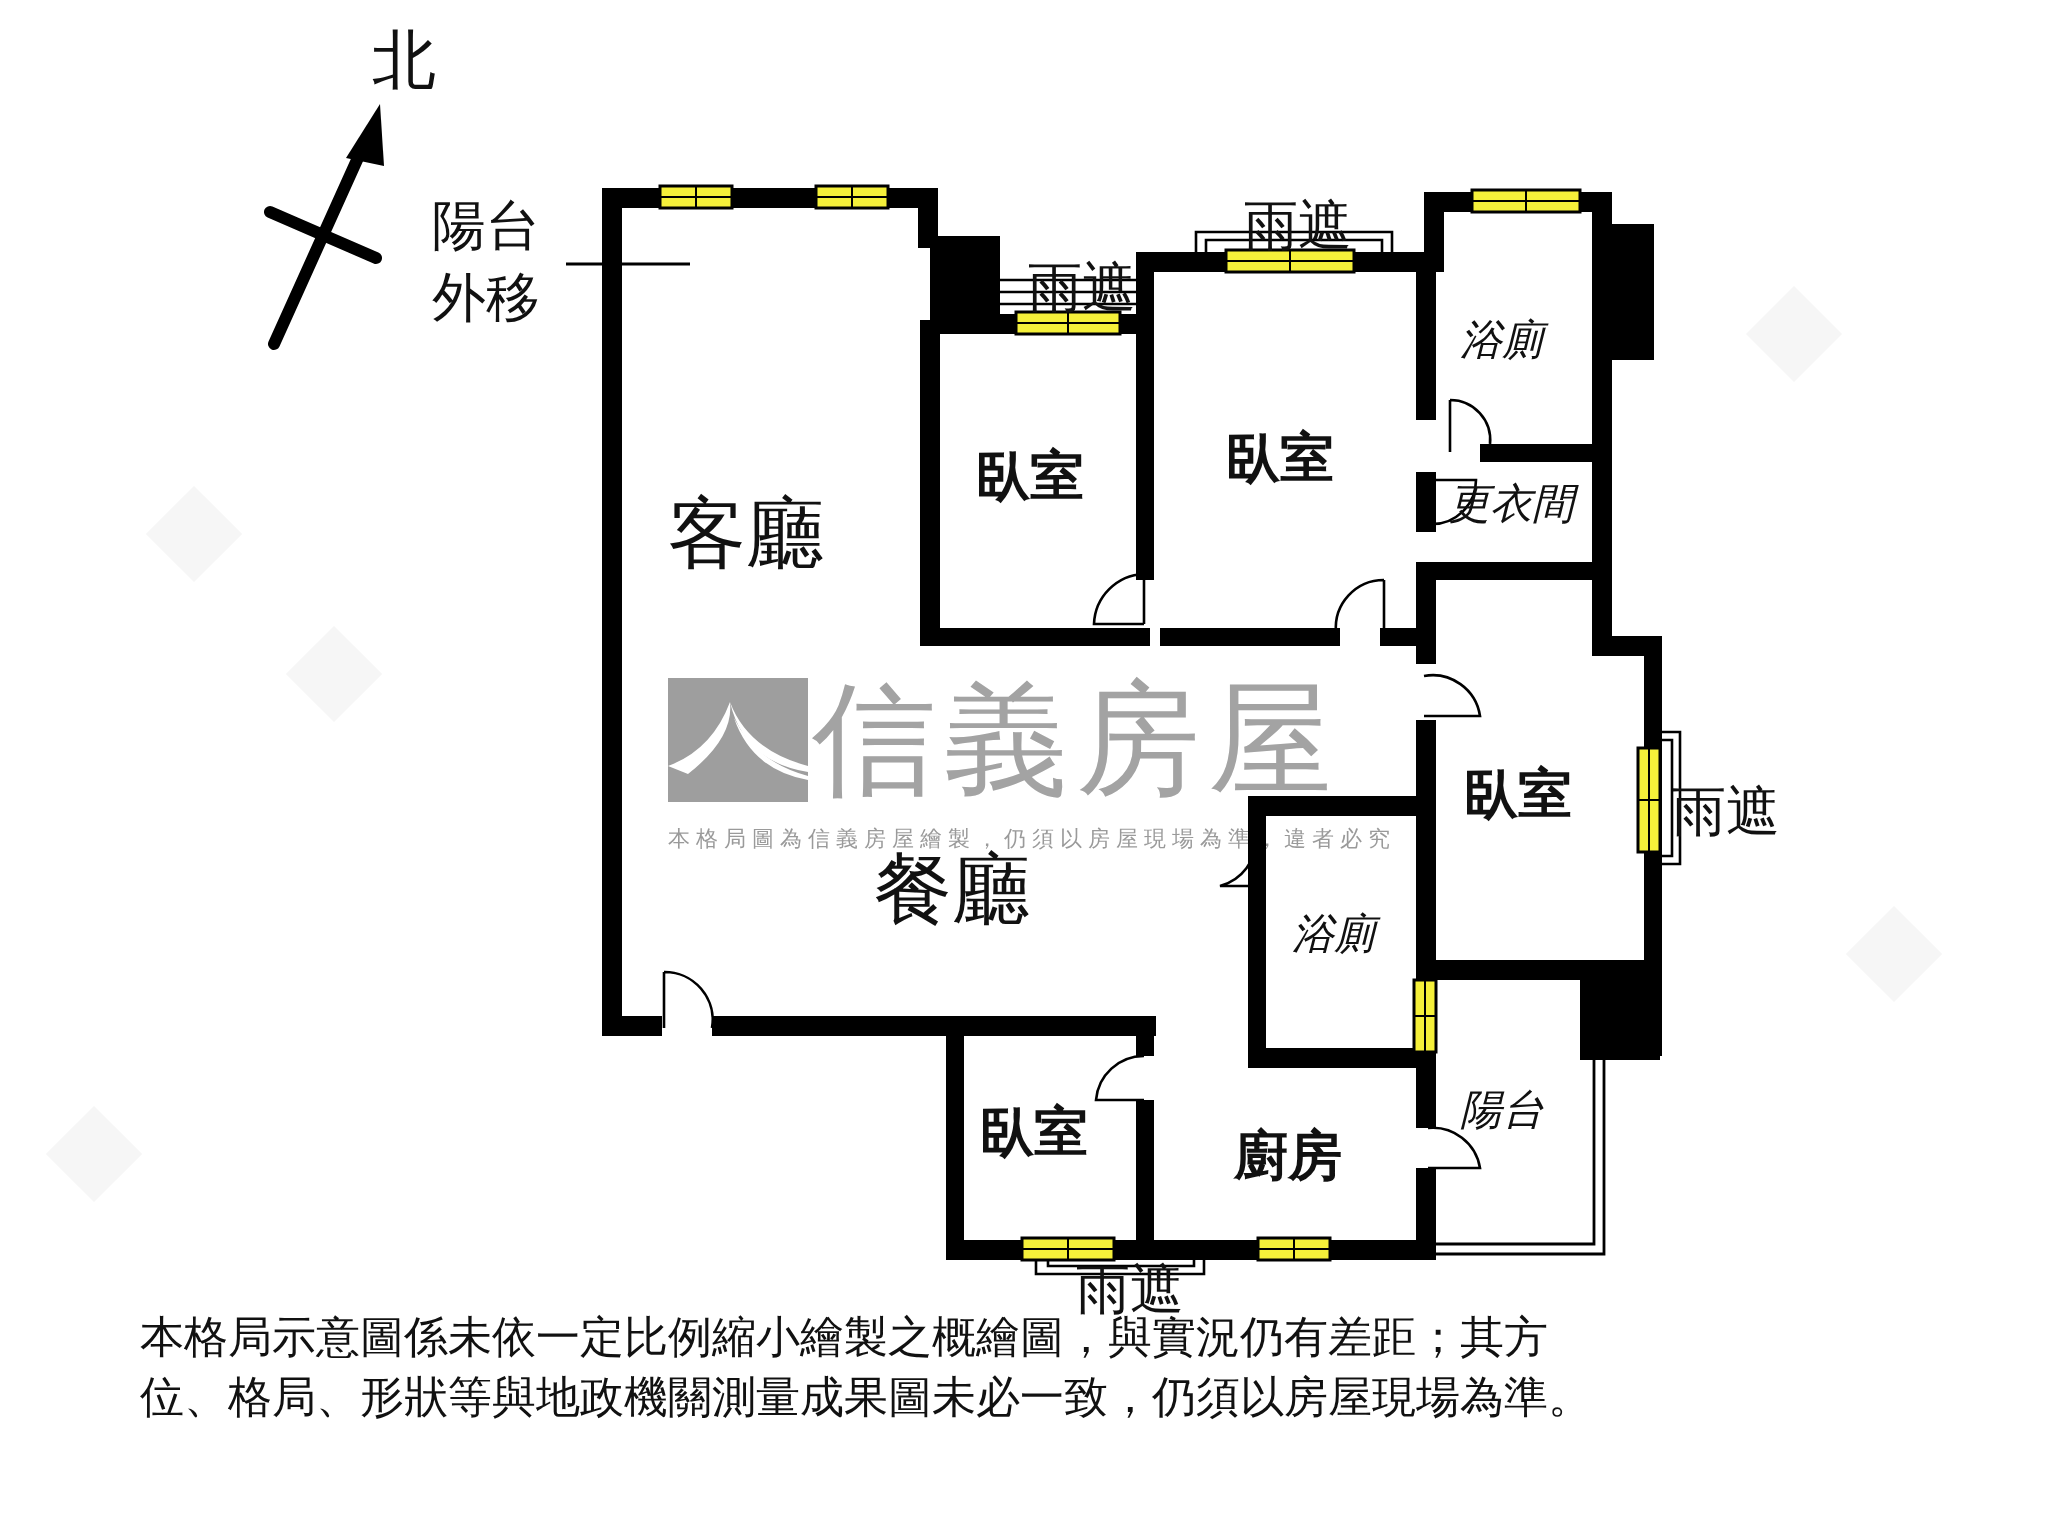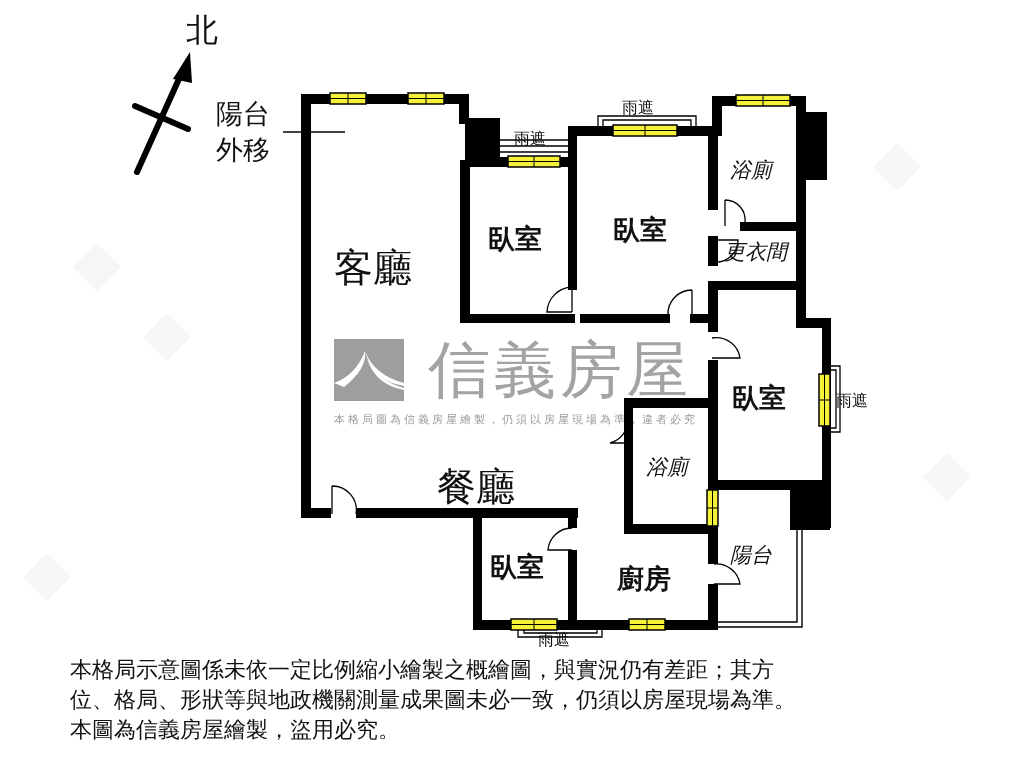--- a/index.html
+++ b/index.html
@@ -2,26 +2,26 @@
 <html><head>
 <meta charset="utf-8">
 <style>
   html, body { margin:0; padding:0; background:#ffffff; }
   body { width:1024px; height:768px; position:relative; overflow:hidden; font-family:"DejaVu Sans", sans-serif; }
   #plan { position:absolute; left:0; top:0; width:1024px; height:768px; }
   .lbl { position:absolute; color:#111; font-family:"DejaVu Sans", sans-serif; white-space:nowrap; line-height:1; }
   .room-lg { font-size:39px; }
   .room-md { font-size:27px;font-weight:bold; }
   .room-sm { font-size:21px;font-style:italic; }
-  .awn { font-size:16px; }
+  .awn { font-size:27px; }
   .north { font-size:32px; font-family:"DejaVu Serif", serif; }
   .note-side { font-size:27px; line-height:36px; }
   .brand { position:absolute; left:334px; top:339px; display:flex; align-items:center; }
   .brand-logo { width:70px; height:62px; background:#9e9e9e; position:relative; overflow:hidden; }
-  .brand-name { font-size:62px; color:#a3a3a3; margin-left:24px; letter-spacing:4px; line-height:62px; }
+  .brand-name { font-size:62px; color:#a3a3a3; margin-left:2px; letter-spacing:4px; line-height:62px; }
   .brand-sub { position:absolute; left:334px; top:412px; font-size:11px; color:#9a9a9a; letter-spacing:3px; }
   .disclaimer { position:absolute; left:70px; top:655px; width:900px; font-size:22px; line-height:30px; color:#111; }
   .disclaimer div { white-space:nowrap; }
   .wm { position:absolute; width:34px; height:34px; background:#f6f6f6; transform:rotate(45deg); }
 </style>
 </head>
 <body>
 
 <div class="wm" style="left:80px;top:250px;"></div>
 <div class="wm" style="left:150px;top:320px;"></div>
@@ -191,33 +191,32 @@
   </g>
 </svg>
 
 <div class="lbl north" style="left:186px;top:14px;">北</div>
 <div class="lbl note-side" style="left:216px;top:96px;">
   <div>陽台</div>
   <div>外移</div>
 </div>
 
 <div class="lbl room-lg" style="left:334px;top:248px;">客廳</div>
-<div class="lbl room-lg" style="left:437px;top:426px;margin-top:41px;">餐廳</div>
+<div class="lbl room-lg" style="left:437px;top:426px;">餐廳</div>
 <div class="lbl room-md" style="left:488px;top:225px;">臥室</div>
 <div class="lbl room-md" style="left:613px;top:216px;">臥室</div>
 <div class="lbl room-md" style="left:732px;top:384px;">臥室</div>
 <div class="lbl room-md" style="left:490px;top:553px;">臥室</div>
 <div class="lbl room-sm" style="left:730px;top:160px;">浴廁</div>
 <div class="lbl room-sm" style="left:646px;top:457px;">浴廁</div>
 <div class="lbl room-sm" style="left:724px;top:242px;">更衣間</div>
 <div class="lbl room-md" style="left:617px;top:565px;">廚房</div>
 <div class="lbl room-sm" style="left:730px;top:545px;">陽台</div>
 
 <div class="lbl awn" style="left:514px;top:131px;">雨遮</div>
 <div class="lbl awn" style="left:622px;top:100px;">雨遮</div>
 <div class="lbl awn" style="left:836px;top:393px;">雨遮</div>
 <div class="lbl awn" style="left:538px;top:632px;">雨遮</div>
 
 <div class="disclaimer">
   <div>本格局示意圖係未依一定比例縮小繪製之概繪圖，與實況仍有差距；其方</div>
   <div>位、格局、形狀等與地政機關測量成果圖未必一致，仍須以房屋現場為準。</div>
-  <div>本圖為信義房屋繪製，盜用必究。</div>
 </div>
 
 </body></html>

